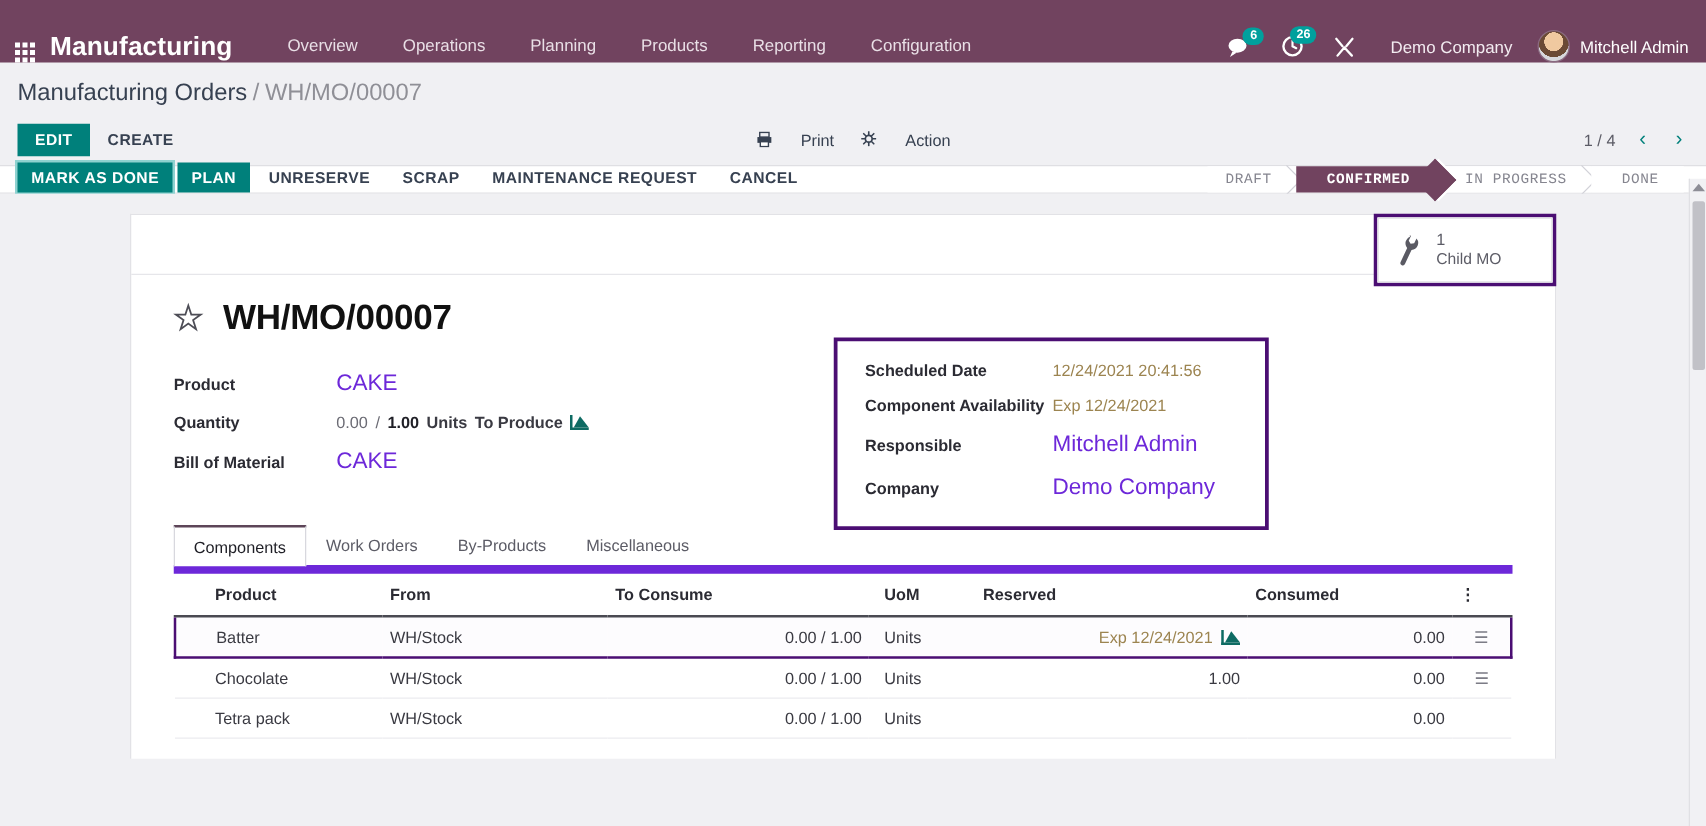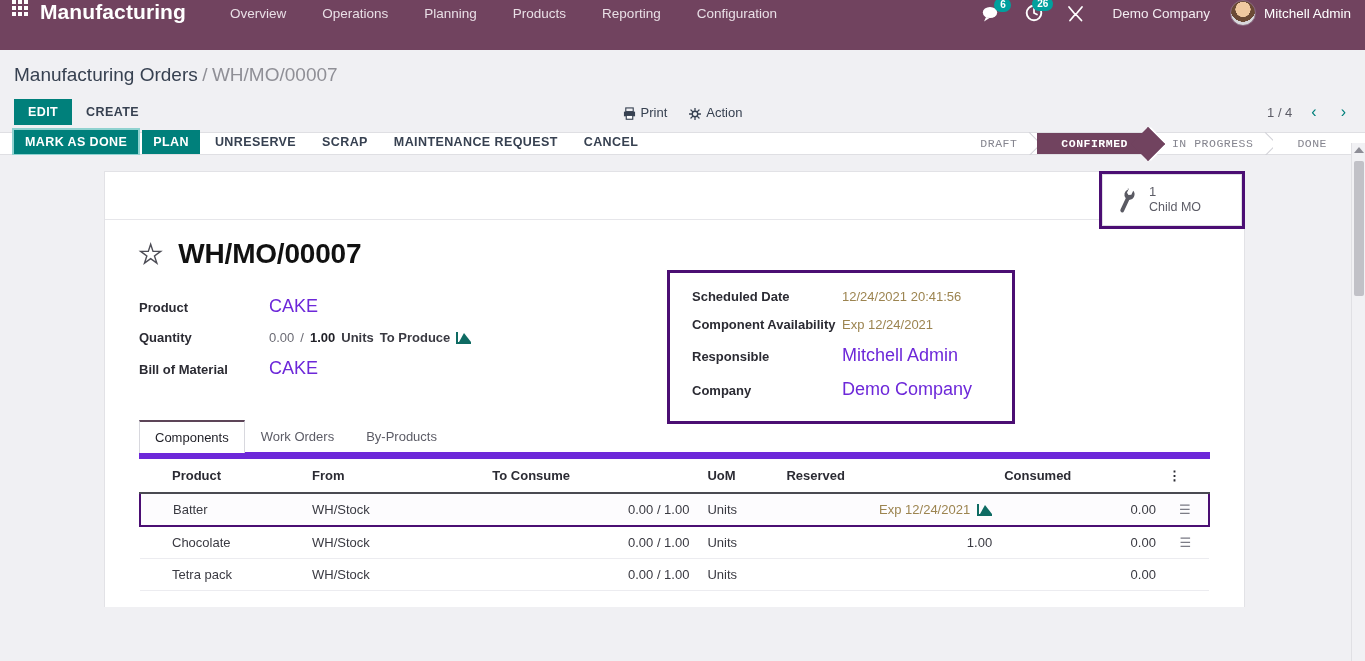--- a/index.html
+++ b/index.html
@@ -7,21 +7,21 @@
     width: 1365px; height: 661px;
     font-family: "Liberation Sans", sans-serif;
     background: #f0f0f3;
     overflow: hidden;
     color: #212529;
   }
 
   
   .navbar {
     height: 50px; background: #71435f;
-    display: flex; align-items: flex-start;
+    display: flex; align-items: flex-end;
     color: #fff; position: relative;
   }
   .apps-grid { margin-left: 12px; margin-right: 12px; display: grid;
     grid-template-columns: repeat(3, 4px); grid-template-rows: repeat(3, 4px);
     gap: 2px; cursor: pointer; }
   .apps-grid i { display: block; width: 4px; height: 4px; background: #fff; }
   .app-title { font-size: 21px; font-weight: bold; letter-spacing: .1px; margin-right: 26px; }
   .nav-menu { display: flex; align-items: center; gap: 0; }
   .nav-menu a {
     color: #e9dfe6; text-decoration: none; font-size: 13.5px;
@@ -58,21 +58,21 @@
     background: #00807b; color: #fff; font-size: 12.5px; font-weight: bold;
     letter-spacing: .4px; padding: 6px 14px; border: none; cursor: pointer;
   }
   .btn-create {
     background: transparent; color: #374151; font-size: 12.5px; font-weight: bold;
     letter-spacing: .4px; padding: 6px 14px; border: none; cursor: pointer;
   }
   .cp-center { position: absolute; left: 0; right: 0; display: flex;
     justify-content: center; gap: 22px; pointer-events: none; }
   .cp-center > * { pointer-events: auto; }
-  .cp-link { font-size: 13px; color: #374151; cursor: pointer; display: flex; align-items: flex-end; gap: 5px; }
+  .cp-link { font-size: 13px; color: #374151; cursor: pointer; display: flex; align-items: flex-start; gap: 23px; }
   .cp-right { margin-left: auto; display: flex; align-items: center; gap: 14px; }
   .pager-count { font-size: 13px; color: #5c5c66; }
   .pager-btn { font-size: 16px; color: #00807b; cursor: pointer; padding: 0 5px; line-height: 1; }
 
   
   .statusbar {
     height: 23px; background: #fff; border-top: 1px solid #dfdfe3; border-bottom: 1px solid #dfdfe3;
     display: flex; align-items: flex-end; padding-left: 14px; position: relative;
   }
   .sb-btn {
@@ -415,20 +415,21 @@
 
           </div>
         </div>
       </div>
 
       <div class="notebook">
         <div class="tabs">
           <div class="tab active">Components</div>
           <div class="tab">Work Orders</div>
           <div class="tab">By-Products</div>
+          <div class="tab">Miscellaneous</div>
         </div>
 
         <table class="lines">
           <thead>
             <tr>
               <th class="c-prod">Product</th>
               <th class="c-from">From</th>
               <th class="c-cons">To Consume</th>
               <th class="c-uom">UoM</th>
               <th class="c-res">Reserved</th>

